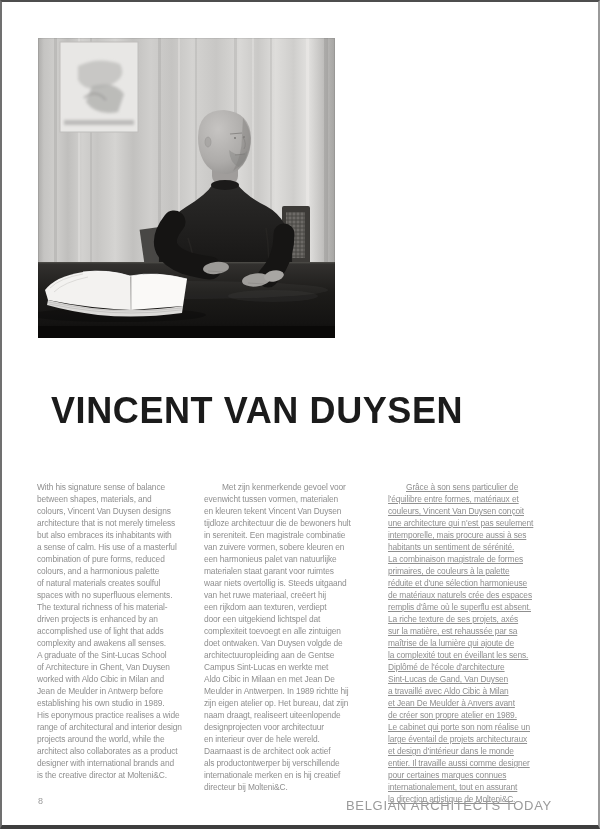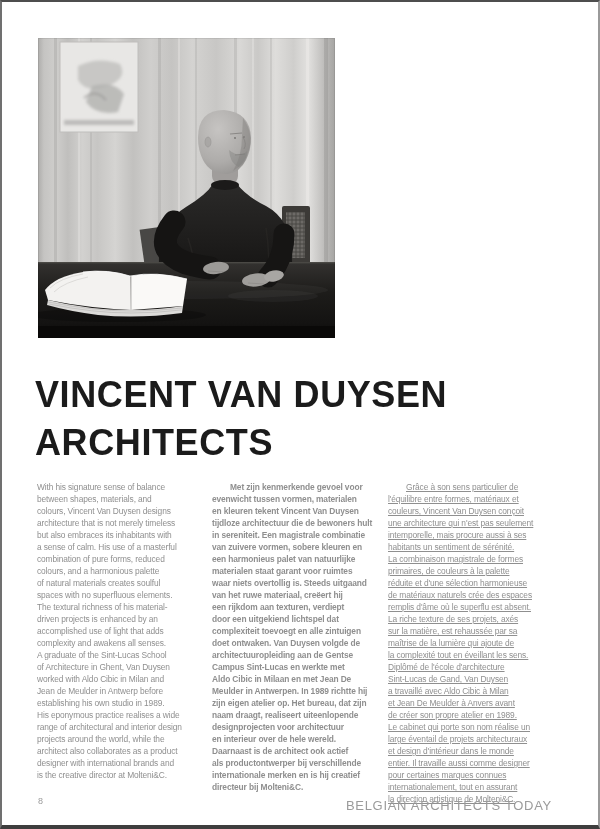--- a/index.html
+++ b/index.html
@@ -25,21 +25,21 @@
     position:absolute;left:33px;top:369px;width:520px;
     font-size:36px;font-weight:bold;letter-spacing:.6px;line-height:48px;
     color:var(--title-color);
   }
   .col{
     position:absolute;top:479px;width:172px;
     font-size:8.4px;line-height:12px;letter-spacing:-.12px;
     white-space:pre;color:var(--body-text-color);
   }
   .col-1{left:35px;}
-  .col-2{left:210px;text-indent:18px;font-weight:bold;}
+  .col-2{left:202px;text-indent:18px;}
   .col-3{left:386px;text-indent:18px;text-decoration:underline;}
   .page-number{
     position:absolute;left:36px;top:794px;font-size:9px;
     color:var(--footer-text-color);
   }
   .book-title{
     position:absolute;right:46px;top:796px;font-size:13px;letter-spacing:.7px;
     color:var(--footer-text-color);
   }
 </style>
@@ -173,23 +173,22 @@
         <path d="M10,264 Q55,273 93,273 Q120,273 144,270 M11,266 Q55,275 93,275 Q118,275 143,272" stroke="#b9b8b6" stroke-width=".7" fill="none" opacity=".9"></path>
         <path d="M12,250 Q22,240 45,236 M16,254 Q26,244 50,239" stroke="#d5d4d2" stroke-width=".8" fill="none"></path>
         <path d="M93,238 L93,272" stroke="#cfcecc" stroke-width="2" opacity=".8"></path>
         <path d="M45,234 Q70,231 92,238 Q118,233 149,241" stroke="#ffffff" stroke-width="1" fill="none" opacity=".8"></path>
       </g>
 
       <rect x="0" y="0" width="297" height="300" fill="none" stroke="#000000" stroke-opacity=".08" stroke-width="2"></rect>
     </svg>
   </div>
 
-  <h1 class="title" style="margin:0;font-size:36px;">
+  <h1 class="title" style="margin:16px;font-size:36px;">
     <div>VINCENT VAN DUYSEN</div>
-    <div>ARCHITECTS</div>
   </h1>
 
   <div class="col col-1">With his signature sense of balance
 between shapes, materials, and
 colours, Vincent Van Duysen designs
 architecture that is not merely timeless
 but also embraces its inhabitants with
 a sense of calm. His use of a masterful
 combination of pure forms, reduced
 colours, and a harmonious palette

